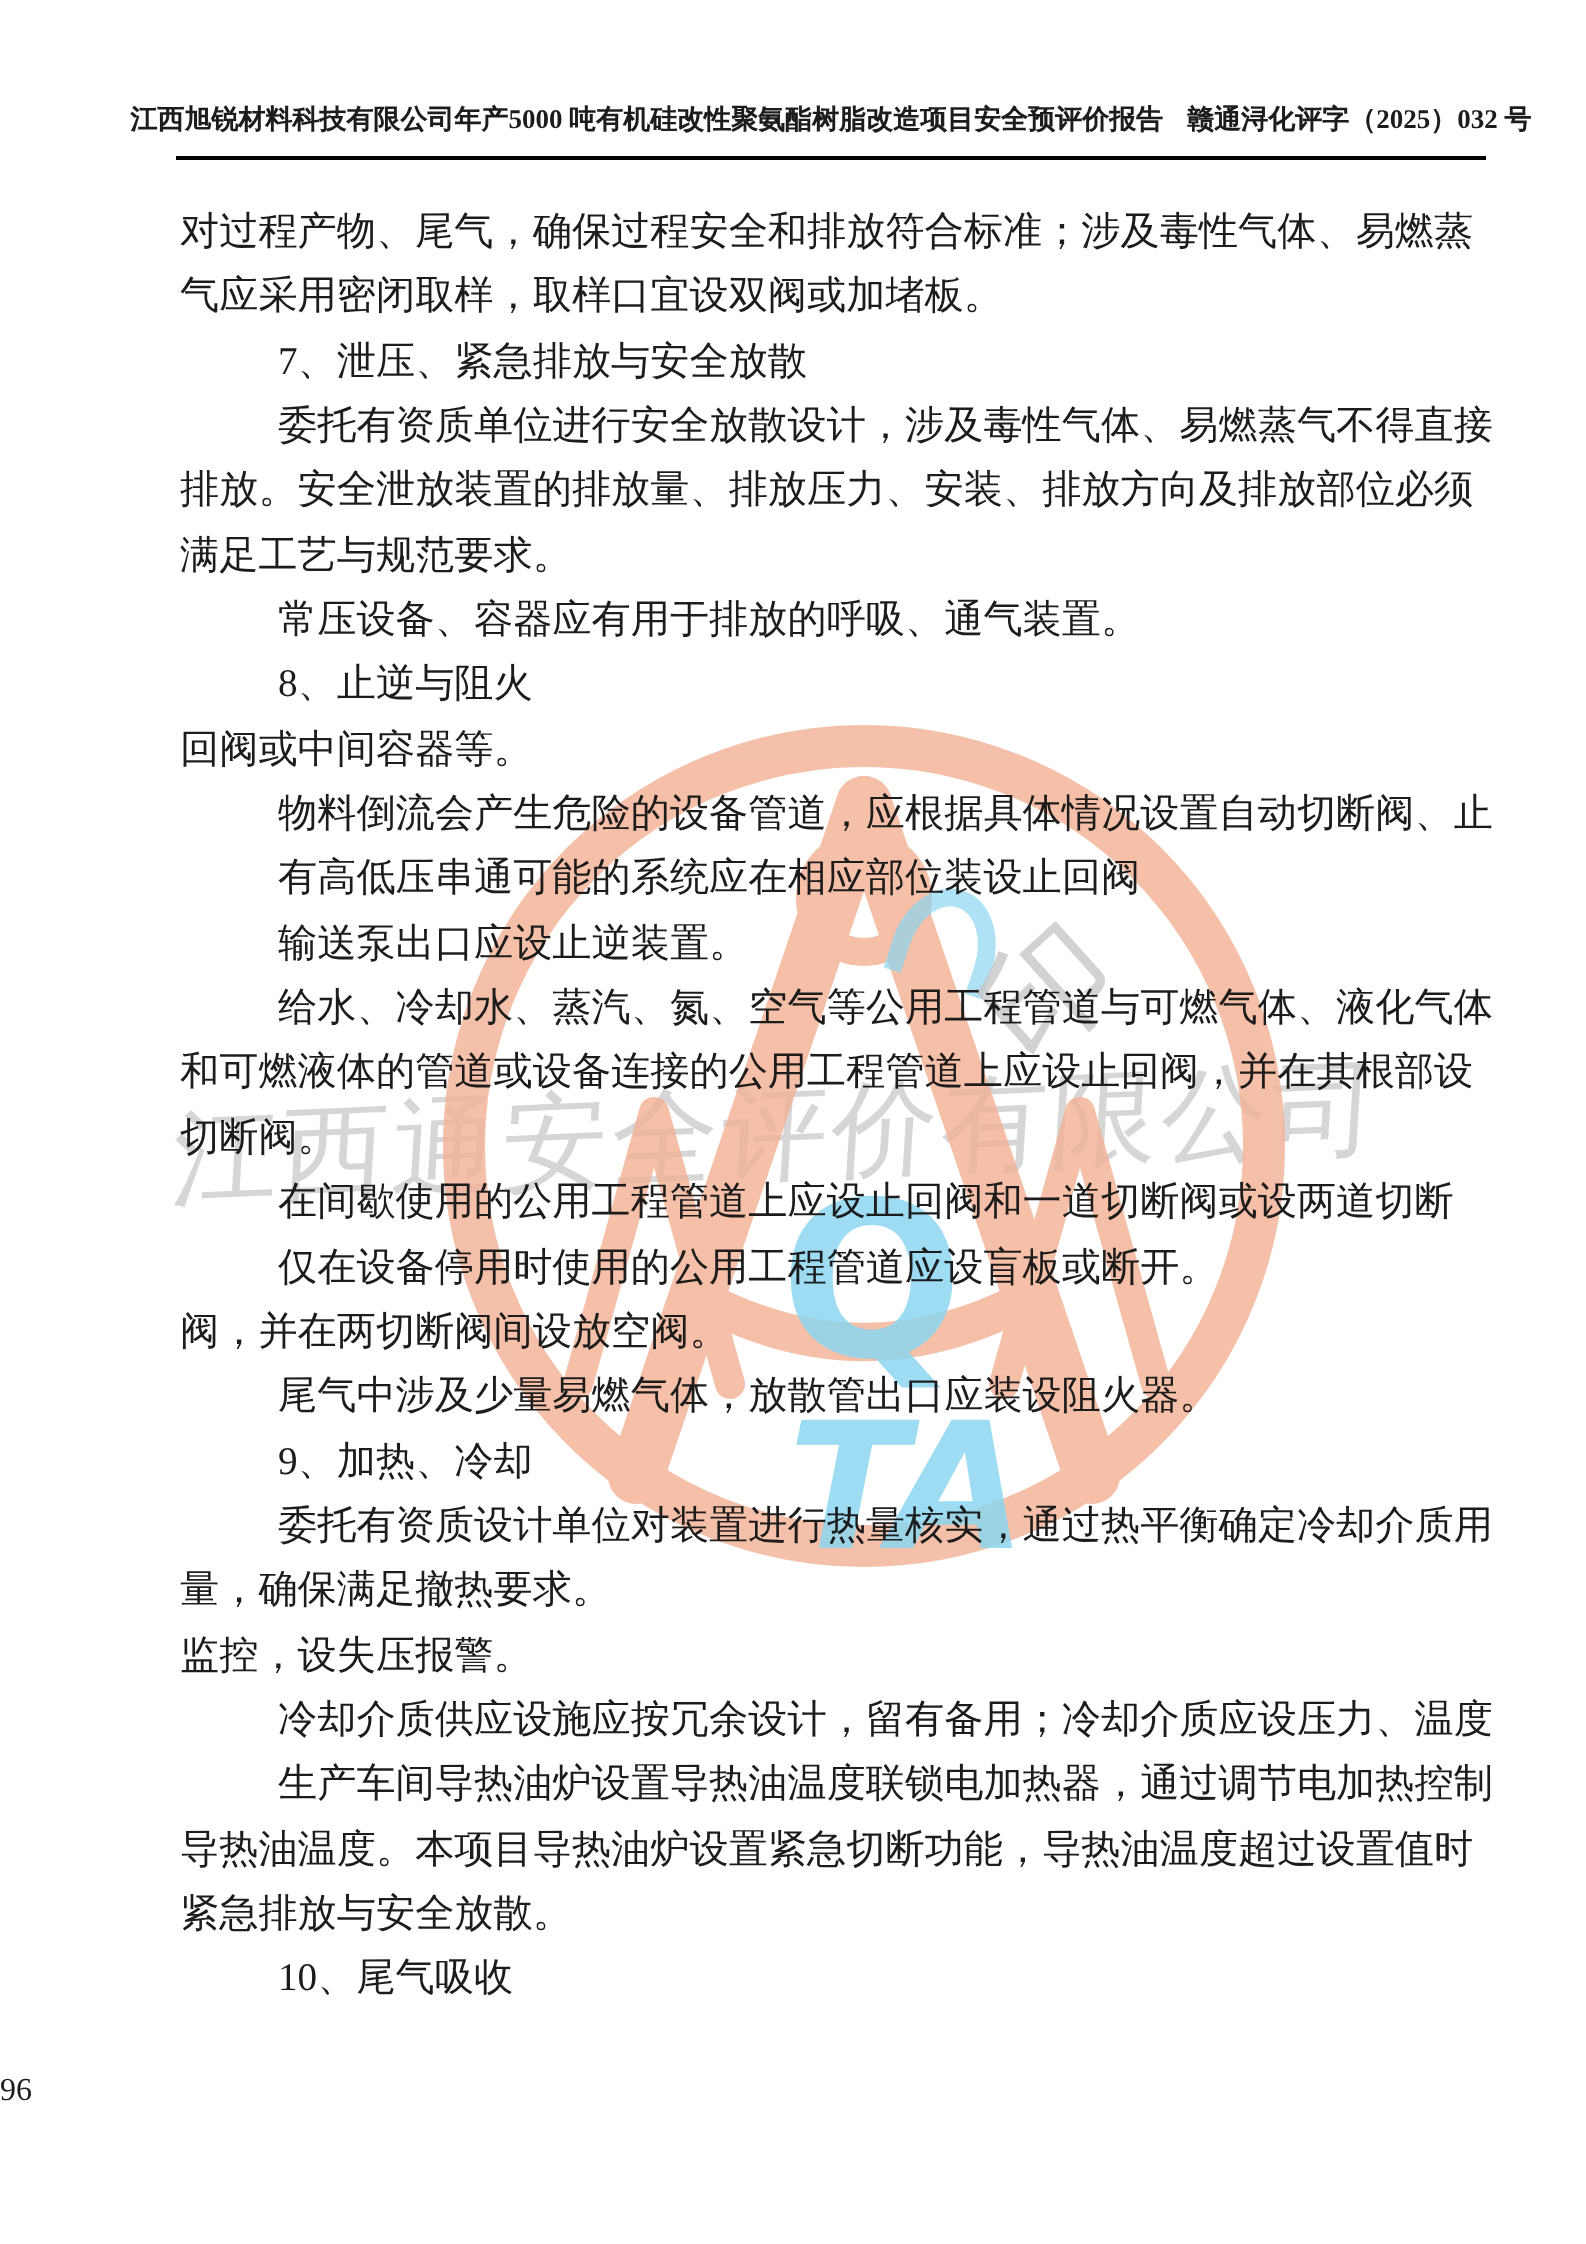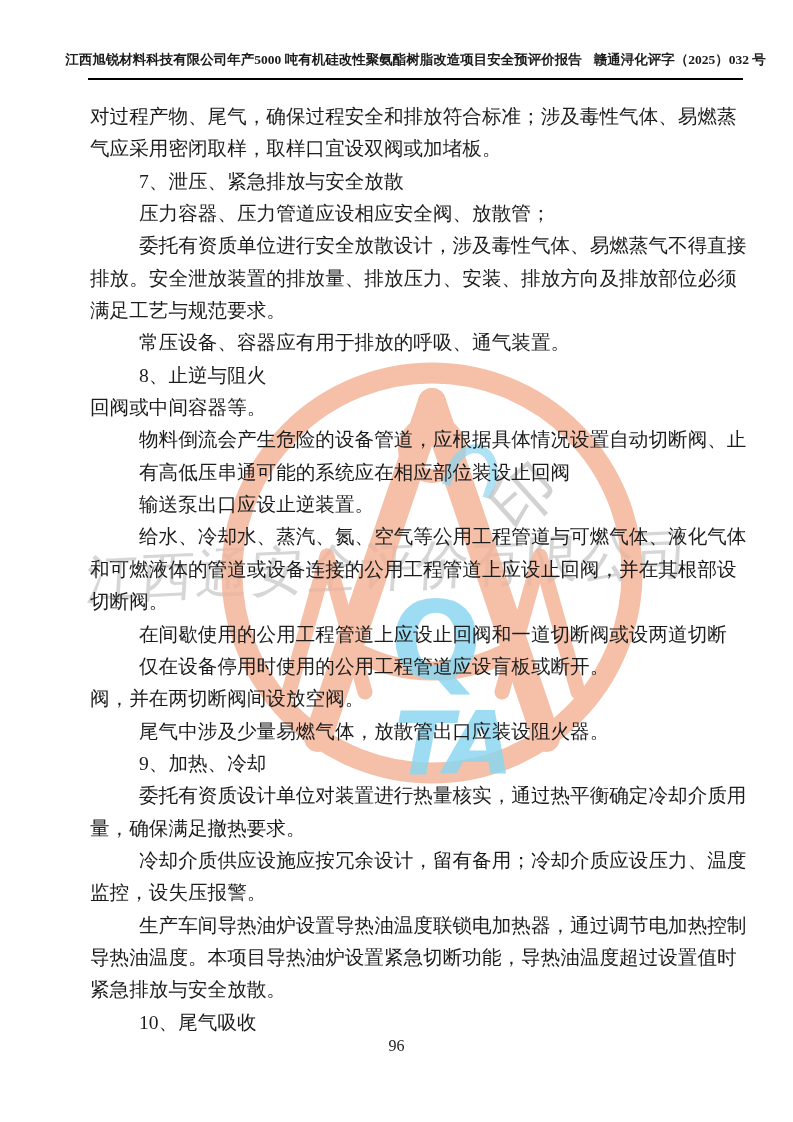--- a/index.html
+++ b/index.html
@@ -19,21 +19,21 @@
   
   .body-text{
     position:absolute;left:90px;top:101px;width:652px;
     font-size:19.6px;line-height:32.35px;letter-spacing:0px;
     white-space:nowrap;z-index:10;
   }
   .line{height:32.35px;}
   .line.indent{padding-left:49px;}
   
   .page-num{
-    position:absolute;left:0;top:1037px;width:100%;text-align:center;
+    position:absolute;left:0;top:1037px;width:100%;text-align:left;
     font-size:16px;z-index:10;font-family:"Liberation Serif","DejaVu Serif",serif;
   }
   
   .wm-company{
     position:absolute;left:86px;top:545px;width:640px;z-index:1;
     font-size:53px;letter-spacing:2px;white-space:nowrap;
     color:#bdbdbd;opacity:0.62;font-family:"Liberation Sans","DejaVu Sans",sans-serif;
     transform:rotate(-2.5deg) skewX(-6deg);transform-origin:left center;
   }
   
@@ -88,42 +88,41 @@
 
   <div class="header">
     <span class="hr-left">江西旭锐材料科技有限公司年产5000 吨有机硅改性聚氨酯树脂改造项目安全预评价报告</span>
     <span class="hr-right">赣通浔化评字（2025）032 号</span>
   </div>
 
   <div class="body-text">
     <div class="line">对过程产物、尾气，确保过程安全和排放符合标准；涉及毒性气体、易燃蒸</div>
     <div class="line">气应采用密闭取样，取样口宜设双阀或加堵板。</div>
     <div class="line indent">7、泄压、紧急排放与安全放散</div>
-    <div class="line indent">压力容器、压力管道应设相应安全阀、放散管；</div>
     <div class="line indent">委托有资质单位进行安全放散设计，涉及毒性气体、易燃蒸气不得直接</div>
     <div class="line">排放。安全泄放装置的排放量、排放压力、安装、排放方向及排放部位必须</div>
     <div class="line">满足工艺与规范要求。</div>
     <div class="line indent">常压设备、容器应有用于排放的呼吸、通气装置。</div>
     <div class="line indent">8、止逆与阻火</div>
     <div class="line">回阀或中间容器等。</div>
     <div class="line indent">物料倒流会产生危险的设备管道，应根据具体情况设置自动切断阀、止</div>
     <div class="line indent">有高低压串通可能的系统应在相应部位装设止回阀</div>
     <div class="line indent">输送泵出口应设止逆装置。</div>
     <div class="line indent">给水、冷却水、蒸汽、氮、空气等公用工程管道与可燃气体、液化气体</div>
     <div class="line">和可燃液体的管道或设备连接的公用工程管道上应设止回阀，并在其根部设</div>
     <div class="line">切断阀。</div>
     <div class="line indent">在间歇使用的公用工程管道上应设止回阀和一道切断阀或设两道切断</div>
     <div class="line indent">仅在设备停用时使用的公用工程管道应设盲板或断开。</div>
     <div class="line">阀，并在两切断阀间设放空阀。</div>
     <div class="line indent">尾气中涉及少量易燃气体，放散管出口应装设阻火器。</div>
     <div class="line indent">9、加热、冷却</div>
     <div class="line indent">委托有资质设计单位对装置进行热量核实，通过热平衡确定冷却介质用</div>
     <div class="line">量，确保满足撤热要求。</div>
+    <div class="line">监控，设失压报警。</div>
     <div class="line indent">冷却介质供应设施应按冗余设计，留有备用；冷却介质应设压力、温度</div>
-    <div class="line">监控，设失压报警。</div>
     <div class="line indent">生产车间导热油炉设置导热油温度联锁电加热器，通过调节电加热控制</div>
     <div class="line">导热油温度。本项目导热油炉设置紧急切断功能，导热油温度超过设置值时</div>
     <div class="line">紧急排放与安全放散。</div>
     <div class="line indent">10、尾气吸收</div>
   </div>
 
   <div class="page-num">96</div>
 
 </div>
 

